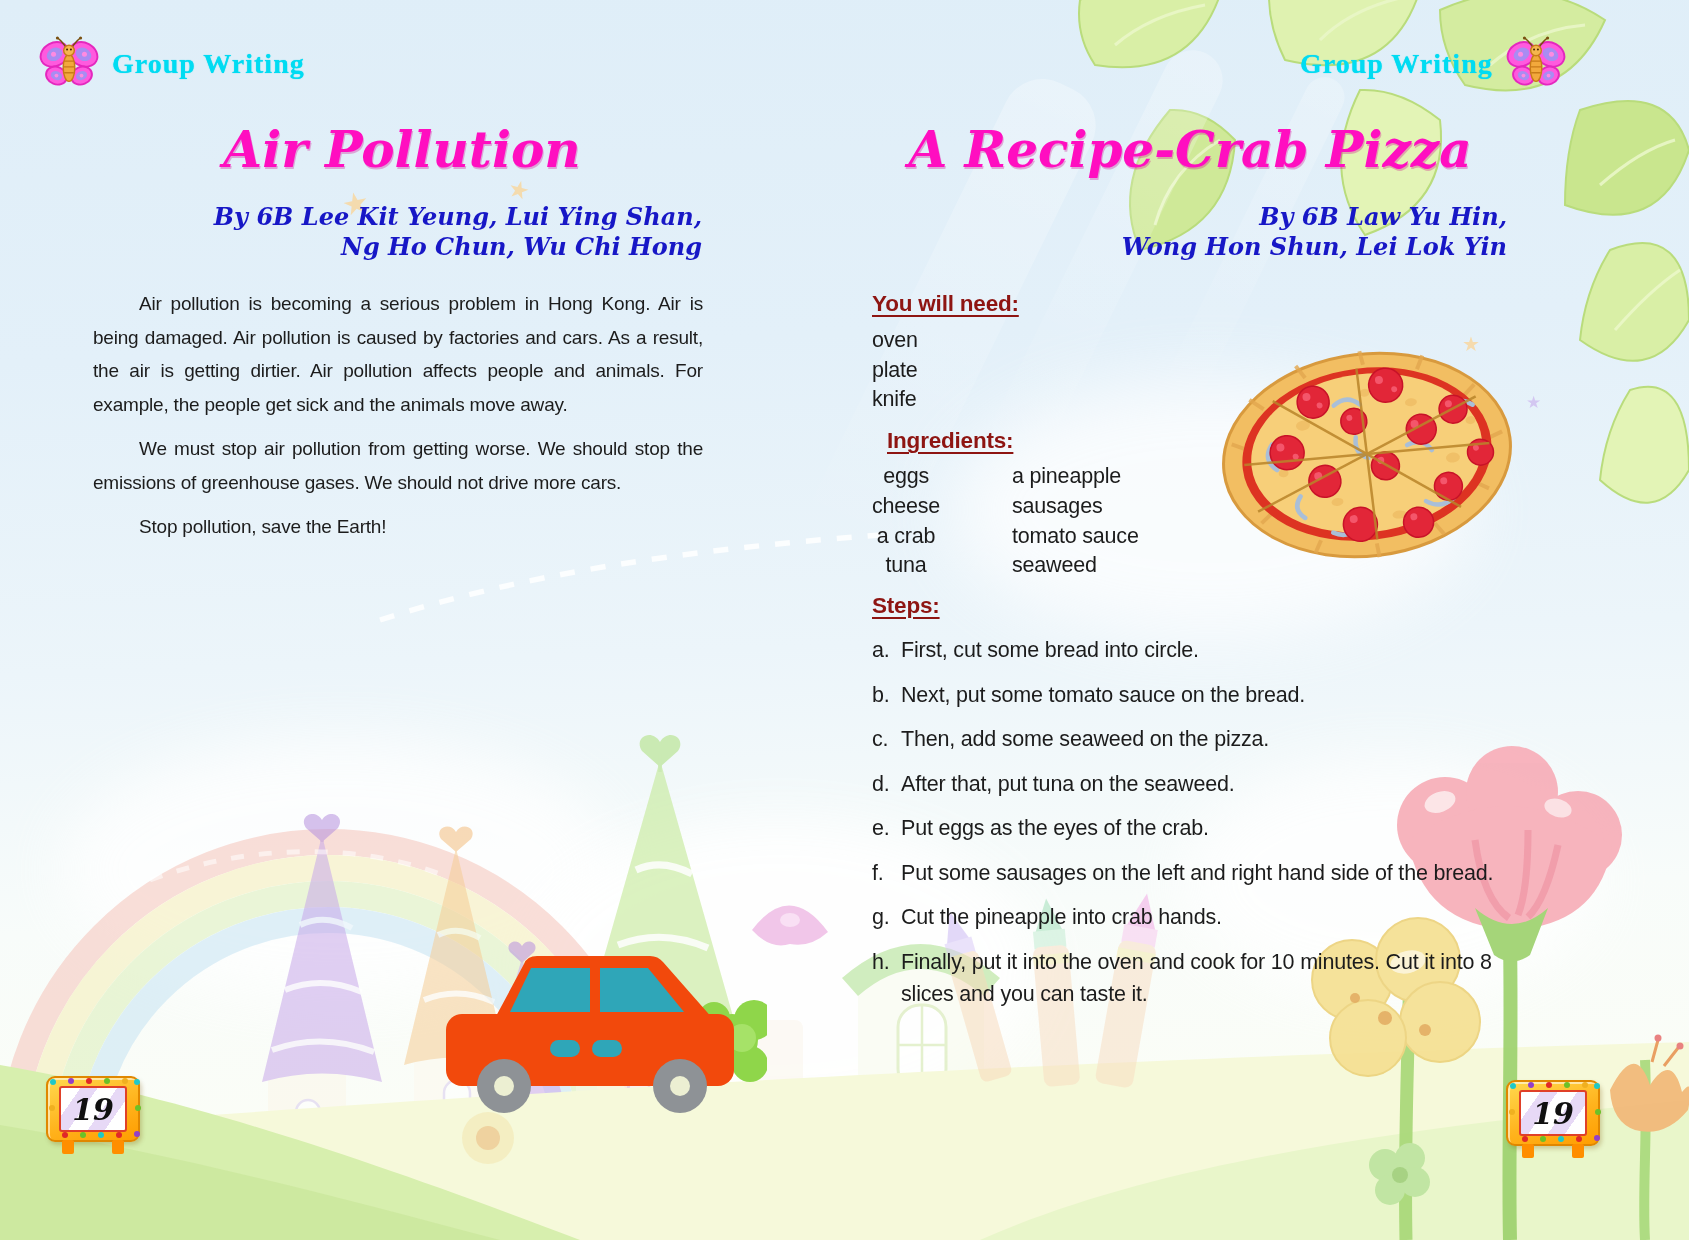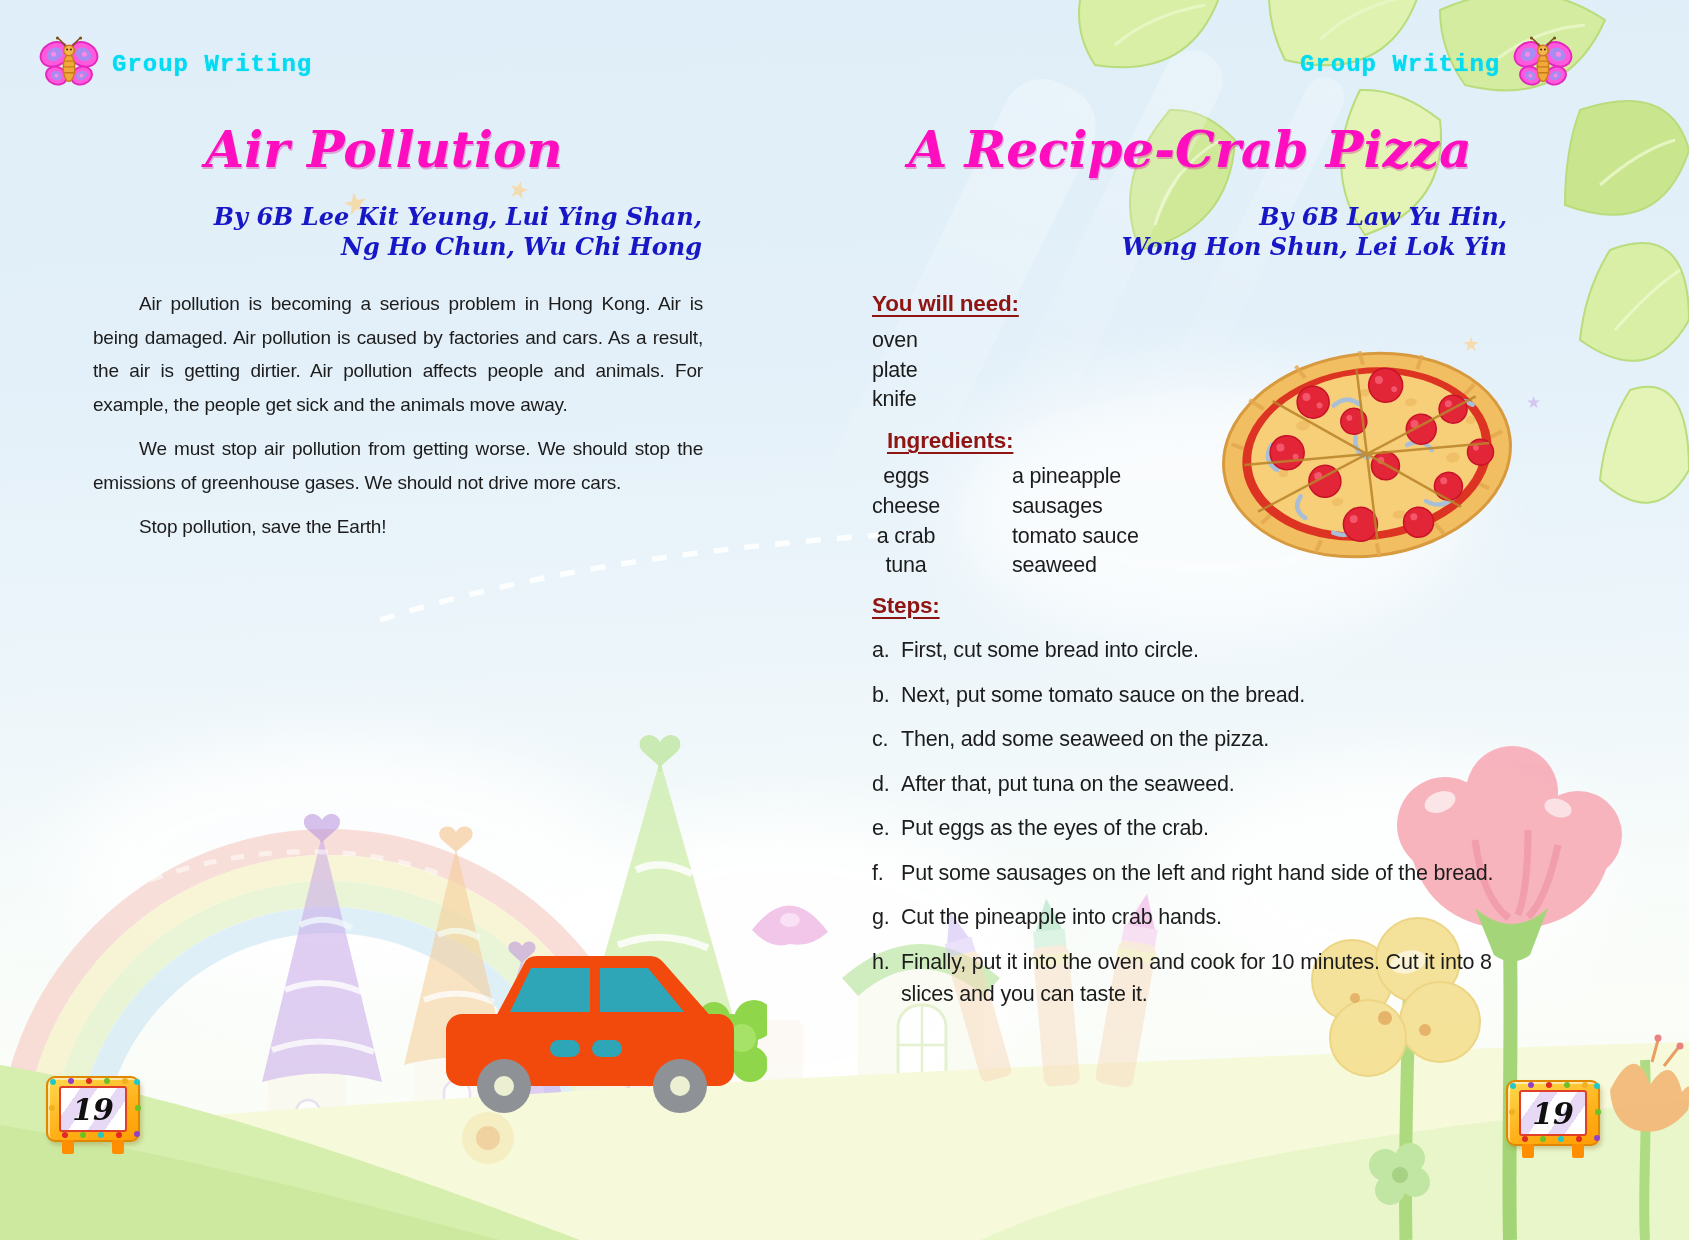--- a/index.html
+++ b/index.html
@@ -11,21 +11,21 @@
     background:linear-gradient(178deg,#dfeef8 0%,#e3f0f9 28%,#ecf5fa 52%,#f8fcfa 72%,#fdfef4 100%);
   }
 
   
   .layer{ position:absolute; pointer-events:none; }
   .ray{ position:absolute; background:linear-gradient(180deg,rgba(255,255,255,.6),rgba(255,255,255,0)); transform:rotate(26deg); border-radius:40px; }
 
   
   .gw-header{ position:absolute; top:36px; display:flex; align-items:center; gap:12px; }
   .gw-label{
-    font-family:Liberation Mono, monospace; font-weight:bold; font-size:24px; letter-spacing:1px;
+    font-family:Liberation Serif, serif; font-weight:bold; font-size:28px; letter-spacing:1px;
     color:#00dcf2; text-shadow:0 0 1px #2ad4ec;
   }
   .butterfly{ width:62px; height:56px; }
 
   
   .page-title{
     position:absolute; font-family:"DejaVu Serif", serif; font-style:italic; font-weight:bold;
     font-size:50px; color:#ff0ec0; text-align:center; width:700px;
     text-shadow:1px 2px 0 rgba(205,0,140,.30);
   }
@@ -378,21 +378,21 @@
   <span class="star" style="left:1526px;top:392px;font-size:17px;color:#d0c0f0;">★</span>
 
   <div>
     <div class="gw-header" style="left:38px;">
       <svg class="butterfly">
           <use href="#butterfly-sym"></use>
         </svg>
       <span class="gw-label">Group Writing</span>
     </div>
 
-    <h1 class="page-title" style="left:34px;top:120px;">Air Pollution</h1>
+    <h1 class="page-title" style="left:52px;top:120px;">Air Pollution</h1>
 
     <div class="byline" style="left:200px;top:202px;width:502px;">
       <div>By 6B Lee Kit Yeung, Lui Ying Shan,</div>
       <div>Ng Ho Chun, Wu Chi Hong</div>
     </div>
 
     <div class="body-text">
       <p>Air pollution is becoming a serious problem in Hong Kong. Air is being damaged. Air pollution is caused by factories and cars. As a result, the air is getting dirtier. Air pollution affects people and animals. For example, the people get sick and the animals move away.</p>
       <p>We must stop air pollution from getting worse. We should stop the emissions of greenhouse gases. We should not drive more cars.</p>
       <p class="no-just">Stop pollution, save the Earth!</p>

